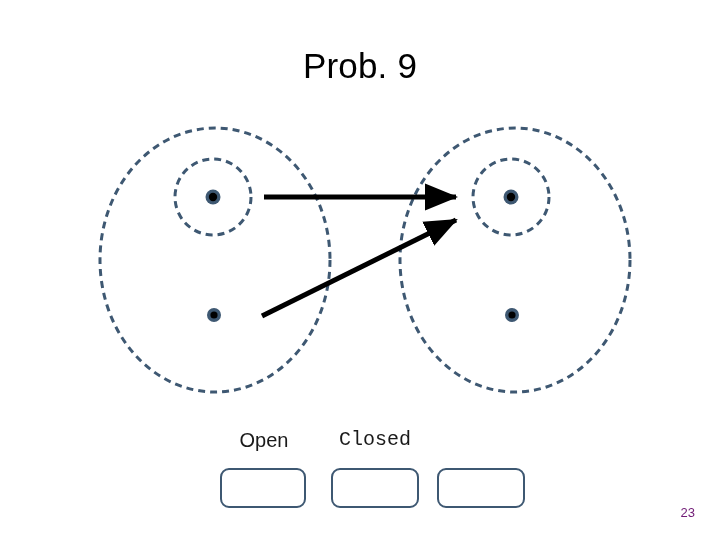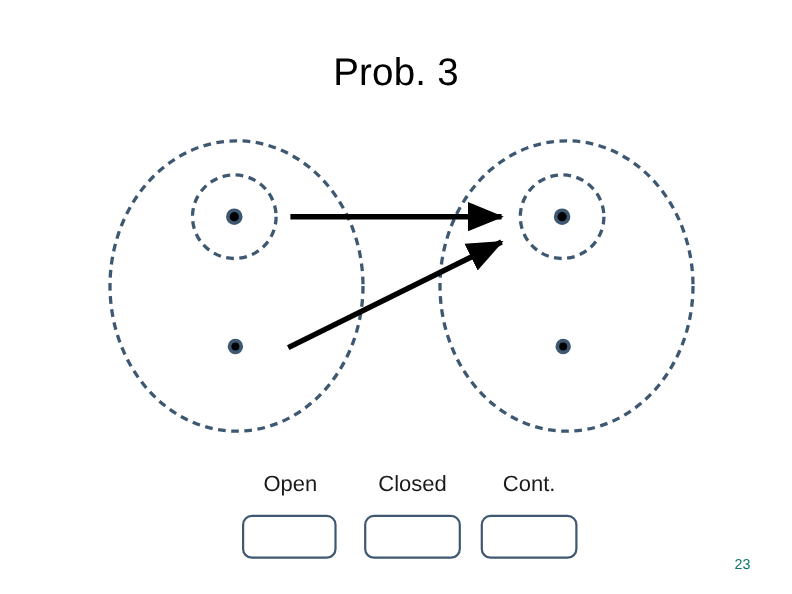--- a/index.html
+++ b/index.html
@@ -40,21 +40,21 @@
   .legend-label {
     position: absolute;
     font-family: "Liberation Sans", sans-serif;
     font-size: 20px;
     color: #1a1a1a;
     white-space: nowrap;
     text-align: center;
     line-height: 24px;
   }
   #label-open   { left: 222px; top: 428px; width: 84px; text-align: center; }
-  #label-closed { left: 330px; top: 428px; width: 90px; }
+  #label-closed { left: 330px; top: 428px; width: 90px; font-family: Liberation Mono, monospace; }
   #label-cont   { left: 436px; top: 428px; width: 90px; }
 
   .answer-box {
     position: absolute;
     height: 40px;
     box-sizing: border-box;
     border: 2px solid #3e5872;
     border-radius: 9px;
     background: #ffffff;
   }
@@ -62,31 +62,31 @@
   #box-closed { left: 331px; top: 468px; width: 88px; }
   #box-cont   { left: 437px; top: 468px; width: 88px; }
 
   #page-number {
     position: absolute;
     left: 655px;
     top: 505px;
     width: 40px;
     font-family: "Liberation Sans", sans-serif;
     font-size: 13px;
-    color: #0f766e;
-    text-align: center;
+    color: #701a75;
+    text-align: right;
     line-height: 16px;
   }
 </style>
 </head>
 <body>
 
 <div id="slide">
 
-  <div id="slide-title">Prob. 3</div>
+  <div id="slide-title">Prob. 9</div>
 
   <svg id="diagram-svg" viewBox="0 0 720 540">
 
     <defs>
       <marker id="arrowhead" markerWidth="7" markerHeight="7" refX="6.2" refY="3" orient="auto" markerUnits="strokeWidth">
         <path d="M0,0.3 L6.6,3 L0,5.7 z" fill="#000000"></path>
       </marker>
     </defs>
 
     <ellipse cx="215" cy="260" rx="115" ry="132" fill="none" stroke="#3e5872" stroke-width="3" stroke-dasharray="7 5" stroke-linecap="butt"></ellipse>
@@ -109,21 +109,20 @@
     <circle cx="512" cy="315" r="7" fill="#3e5872"></circle>
     <circle cx="512" cy="315" r="3.6" fill="#000000"></circle>
 
     <line x1="264" y1="197" x2="456" y2="197" stroke="#000000" stroke-width="5" marker-end="url(#arrowhead)"></line>
 
     <line x1="262" y1="316" x2="456" y2="220" stroke="#000000" stroke-width="5" marker-end="url(#arrowhead)"></line>
   </svg>
 
   <div class="legend-label" id="label-open">Open</div>
   <div class="legend-label" id="label-closed">Closed</div>
-  <div class="legend-label" id="label-cont">Cont.</div>
 
   <div class="answer-box" id="box-open"></div>
   <div class="answer-box" id="box-closed"></div>
   <div class="answer-box" id="box-cont"></div>
 
   <div id="page-number">23</div>
 
 </div>
 
 </body></html>

